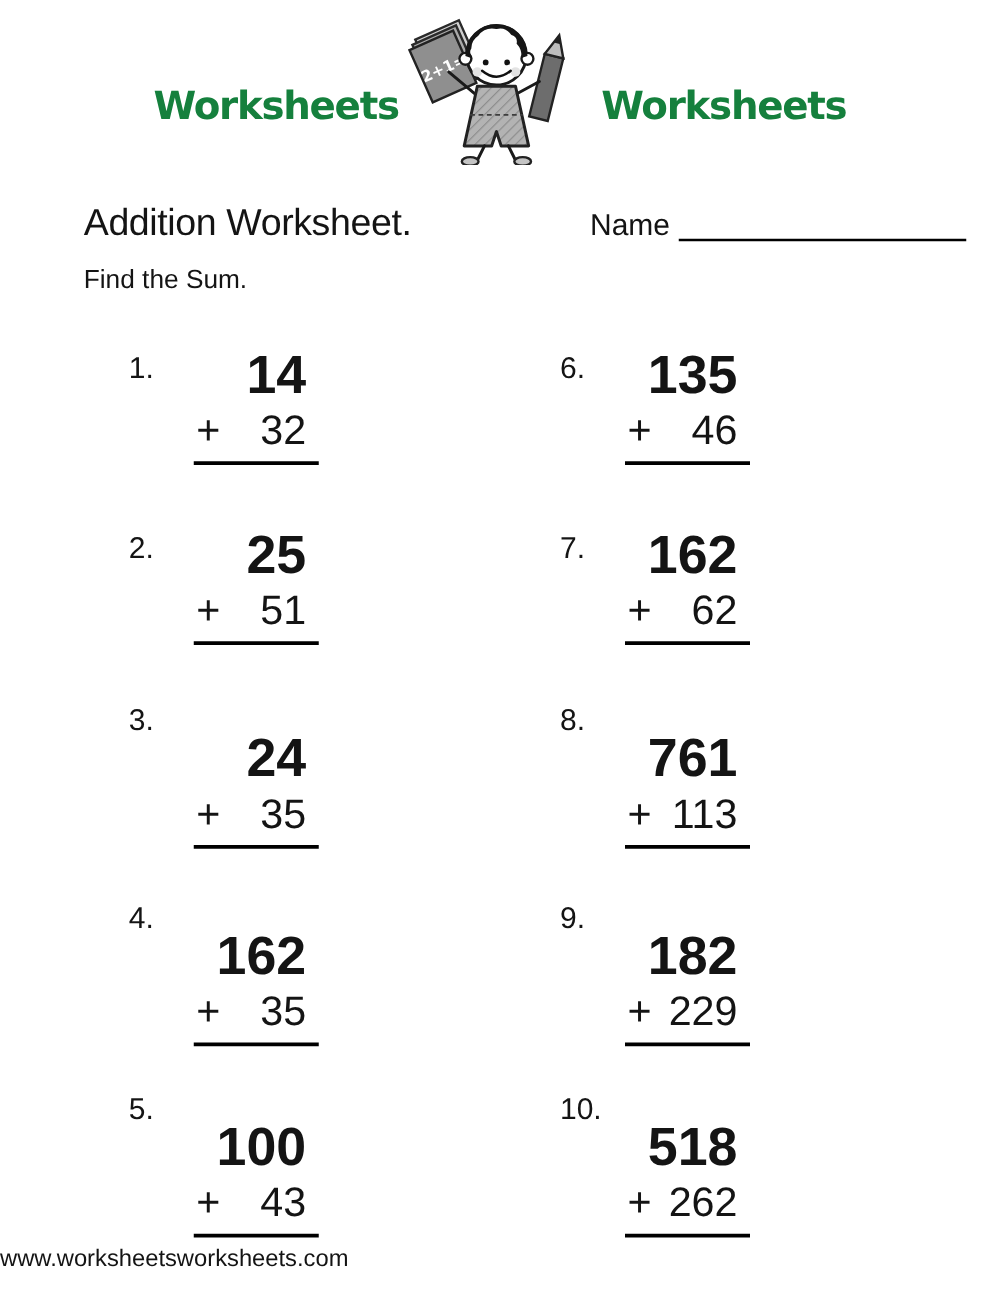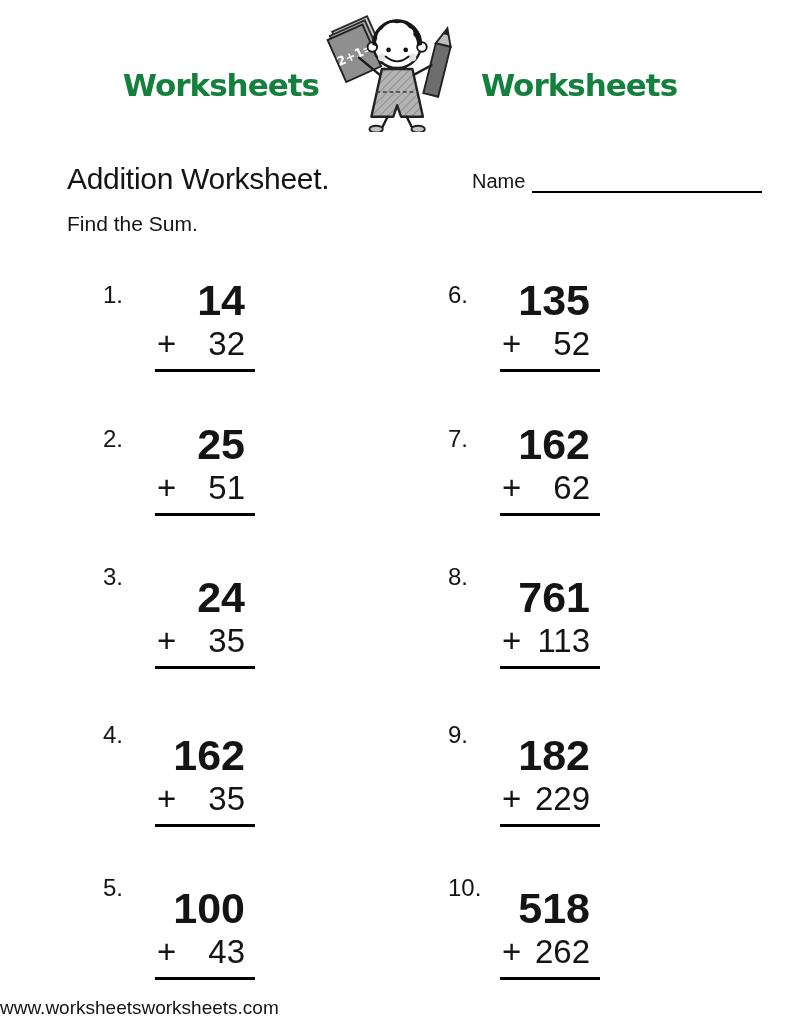--- a/index.html
+++ b/index.html
@@ -13,28 +13,28 @@
     display:flex;align-items:center;justify-content:center;gap:0;
   }
   .logo-text{
     font-family:"DejaVu Sans", sans-serif;
     font-weight:800;font-size:31px;letter-spacing:-1px;color:#15803d;
     transform:translateY(16px);white-space:nowrap;
   }
   .logo-mascot{flex:0 0 auto;margin:0 -4px;}
   
   .title{position:absolute;left:67px;top:162px;font-size:30px;letter-spacing:-0.3px;}
-  .name-row{position:absolute;left:472px;top:167px;font-size:20px;display:flex;align-items:flex-end;}
+  .name-row{position:absolute;left:472px;top:167px;font-size:24px;display:flex;}
   .name-line{display:inline-block;width:230px;height:24px;border-bottom:2px solid #000;margin-left:7px;}
   .instruction{position:absolute;left:67px;top:212px;font-size:21px;}
   
   .problem{position:absolute;display:flex;align-items:flex-start;}
   .prob-num{font-size:24px;width:52px;flex:0 0 52px;margin-top:5px;}
   .prob-body{width:100px;flex:0 0 100px;}
-  .problem.stagger .prob-body{margin-top:15px;}
+  .problem.stagger .prob-body{margin-top:25px;}
   .top-operand{font-size:43px;line-height:1.15;text-align:right;padding-right:10px;font-weight:bold;}
   .bottom-row{
     display:flex;justify-content:space-between;align-items:baseline;
     font-size:33px;line-height:1.15;
     padding:0 10px 6px 2px;border-bottom:3px solid #000;
   }
   
   .footer{position:absolute;top:997px;left:0;width:100%;text-align:left;font-size:19px;}
 </style>
 </head>
@@ -150,21 +150,21 @@
       </div>
     </div>
   </div>
 
   <div class="problem" style="left:448px;top:276px;">
     <div class="prob-num">6.</div>
     <div class="prob-body">
       <div class="top-operand">135</div>
       <div class="bottom-row">
         <span>+</span>
-        <span>52</span>
+        <span>46</span>
       </div>
     </div>
   </div>
 
   <div class="problem" style="left:448px;top:420px;">
     <div class="prob-num">7.</div>
     <div class="prob-body">
       <div class="top-operand">162</div>
       <div class="bottom-row">
         <span>+</span>

